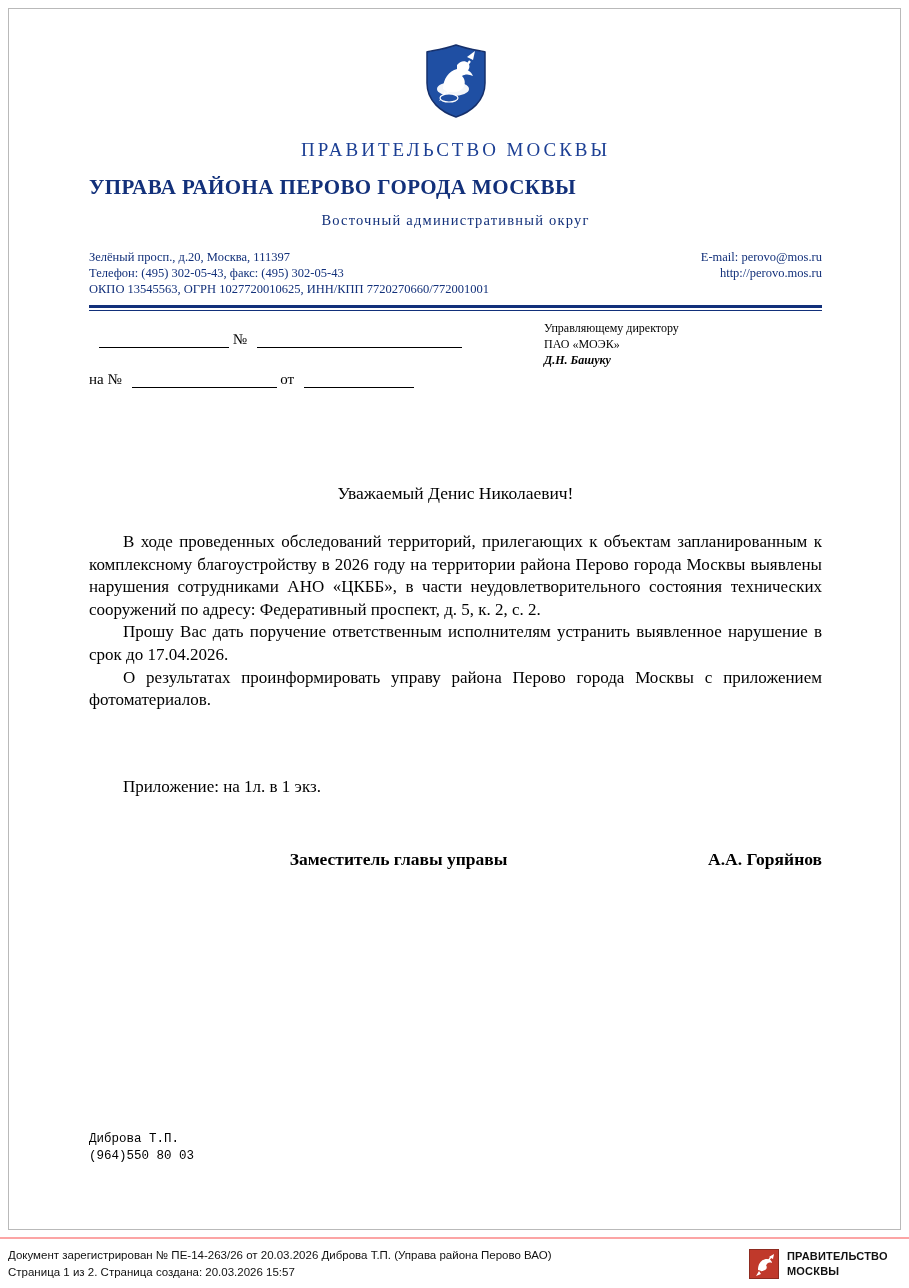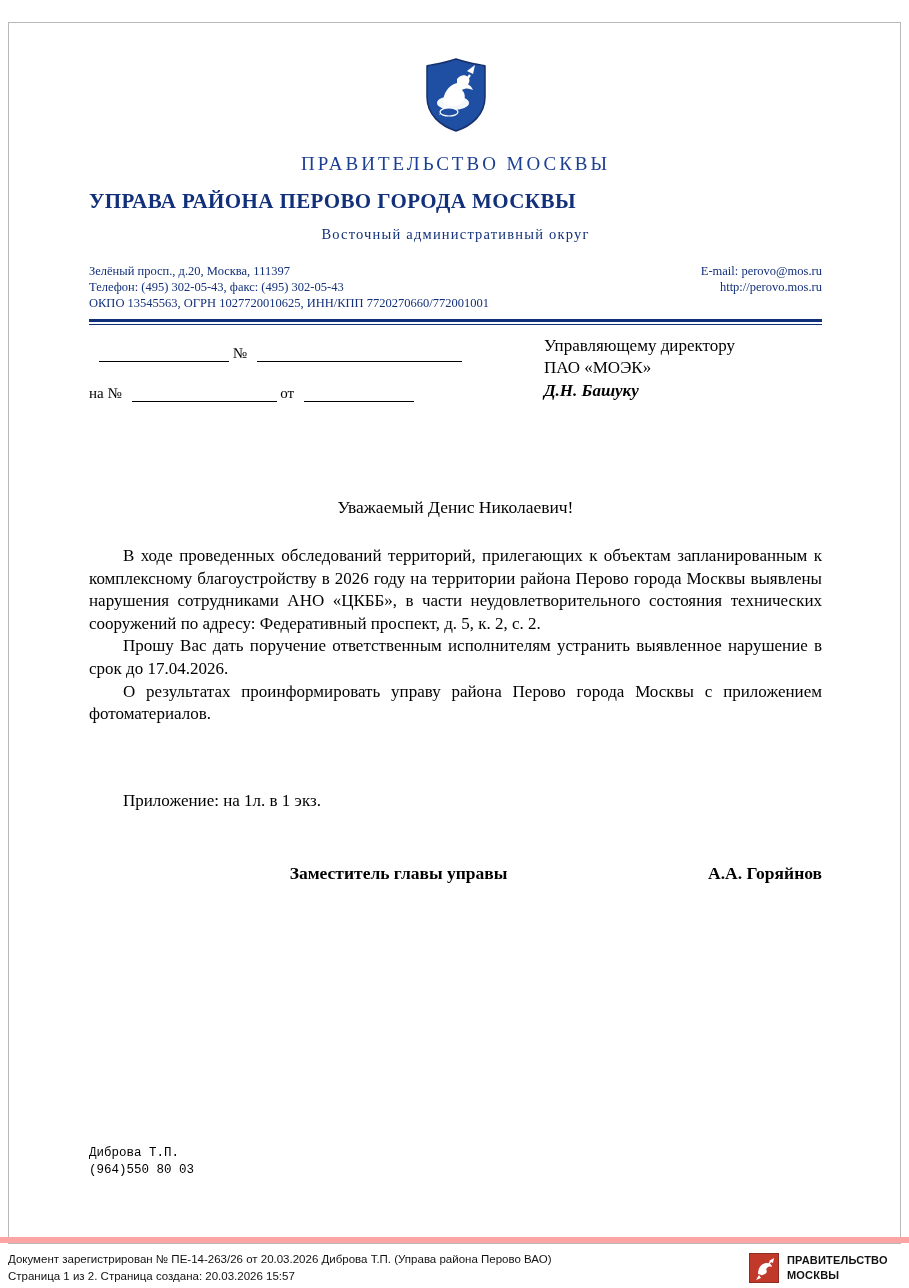--- a/index.html
+++ b/index.html
@@ -22,21 +22,20 @@
   }
   .sheet {
     position: absolute;
     left: 8px;
     top: 8px;
     width: 893px;
     height: 1222px;
     border: 1px solid #b9b9b9;
     box-sizing: border-box;
     background: #fff;
-    margin-top: 14px;
   }
   .inner {
     position: absolute;
     left: 80px;
     top: 0;
     width: 733px;
   }
 
   
   .emblem {
@@ -144,21 +143,21 @@
   .ref-l3 { width: 145px; margin-left: 6px; }
   .ref-l4 { width: 110px; margin-left: 6px; }
   .reflabel { font-size: 15px; }
 
   
   .addressee {
     position: absolute;
     top: 312px;
     left: 455px;
     width: 290px;
-    font-size: 17px;
+    font-size: 12px;
     line-height: 1.32;
   }
   .addressee .bold { font-weight: bold; font-style: italic; }
 
   
   .salute {
     position: absolute;
     top: 474px;
     left: 0;
     width: 733px;
@@ -210,21 +209,21 @@
     font-family: Liberation Mono, monospace;
   }
 
   
   .footer {
     position: absolute;
     left: 0;
     top: 1237px;
     width: 909px;
     height: 51px;
-    border-top: 6px solid #fca5a5;
+    border-top: 2px solid #fca5a5;
     box-sizing: border-box;
     font-family: "Liberation Sans", sans-serif;
   }
   .footer-text {
     position: absolute;
     left: 8px;
     top: 8px;
     font-size: 11.5px;
     line-height: 1.5;
     color: #111;

